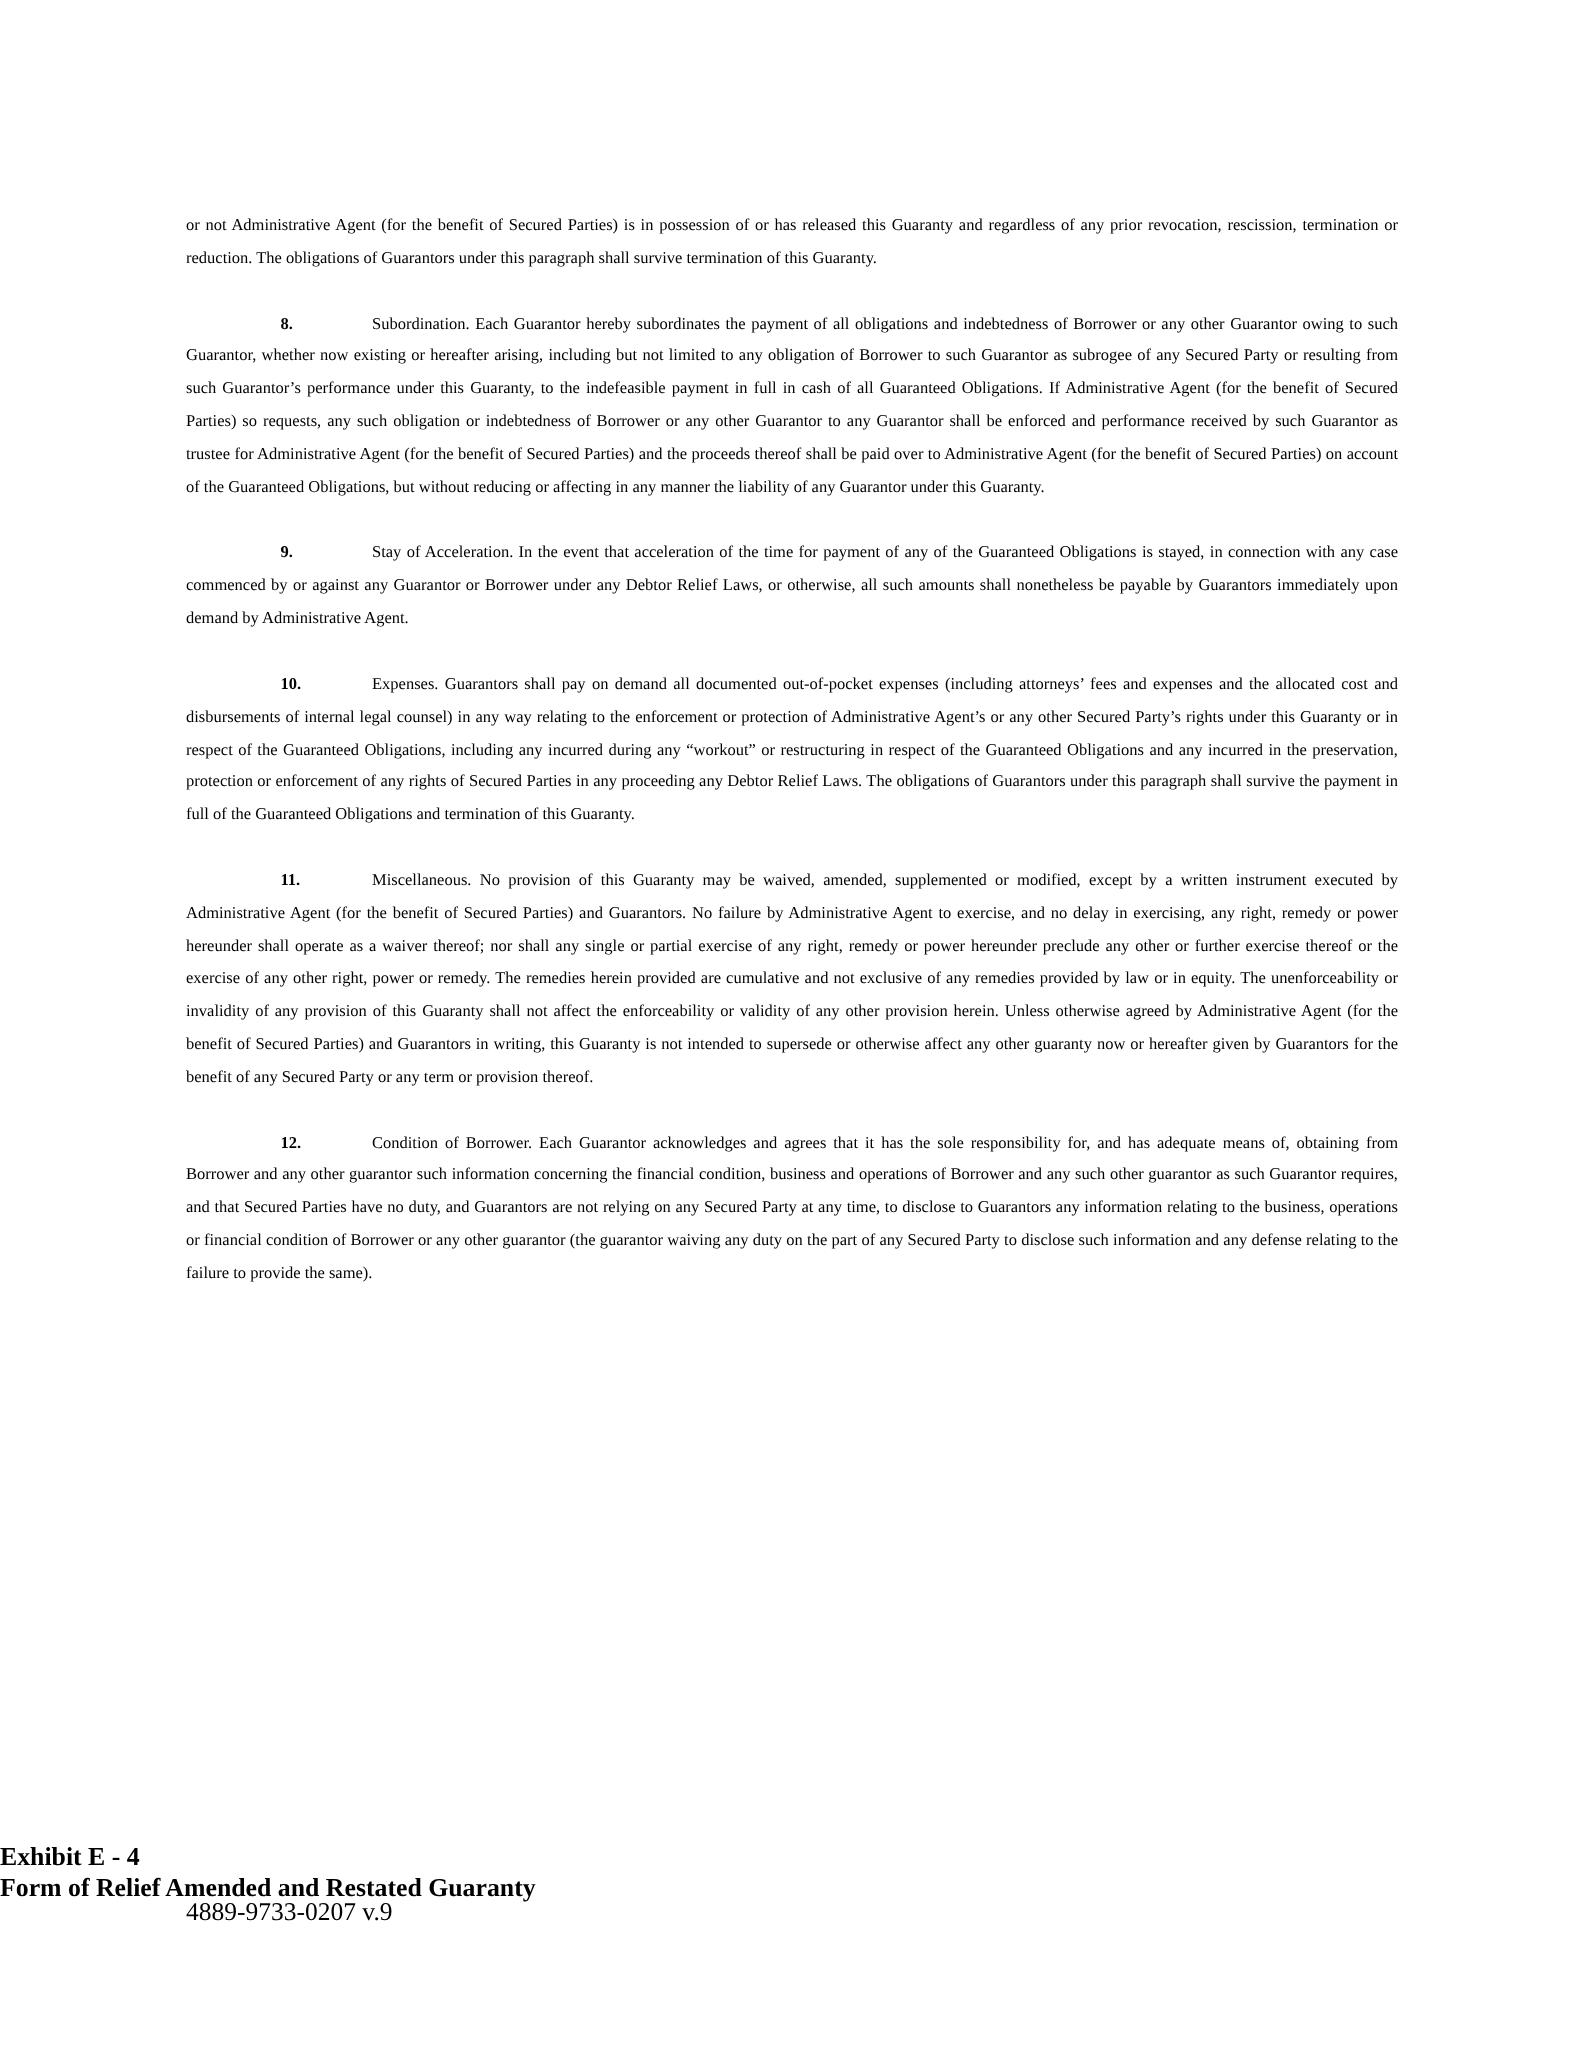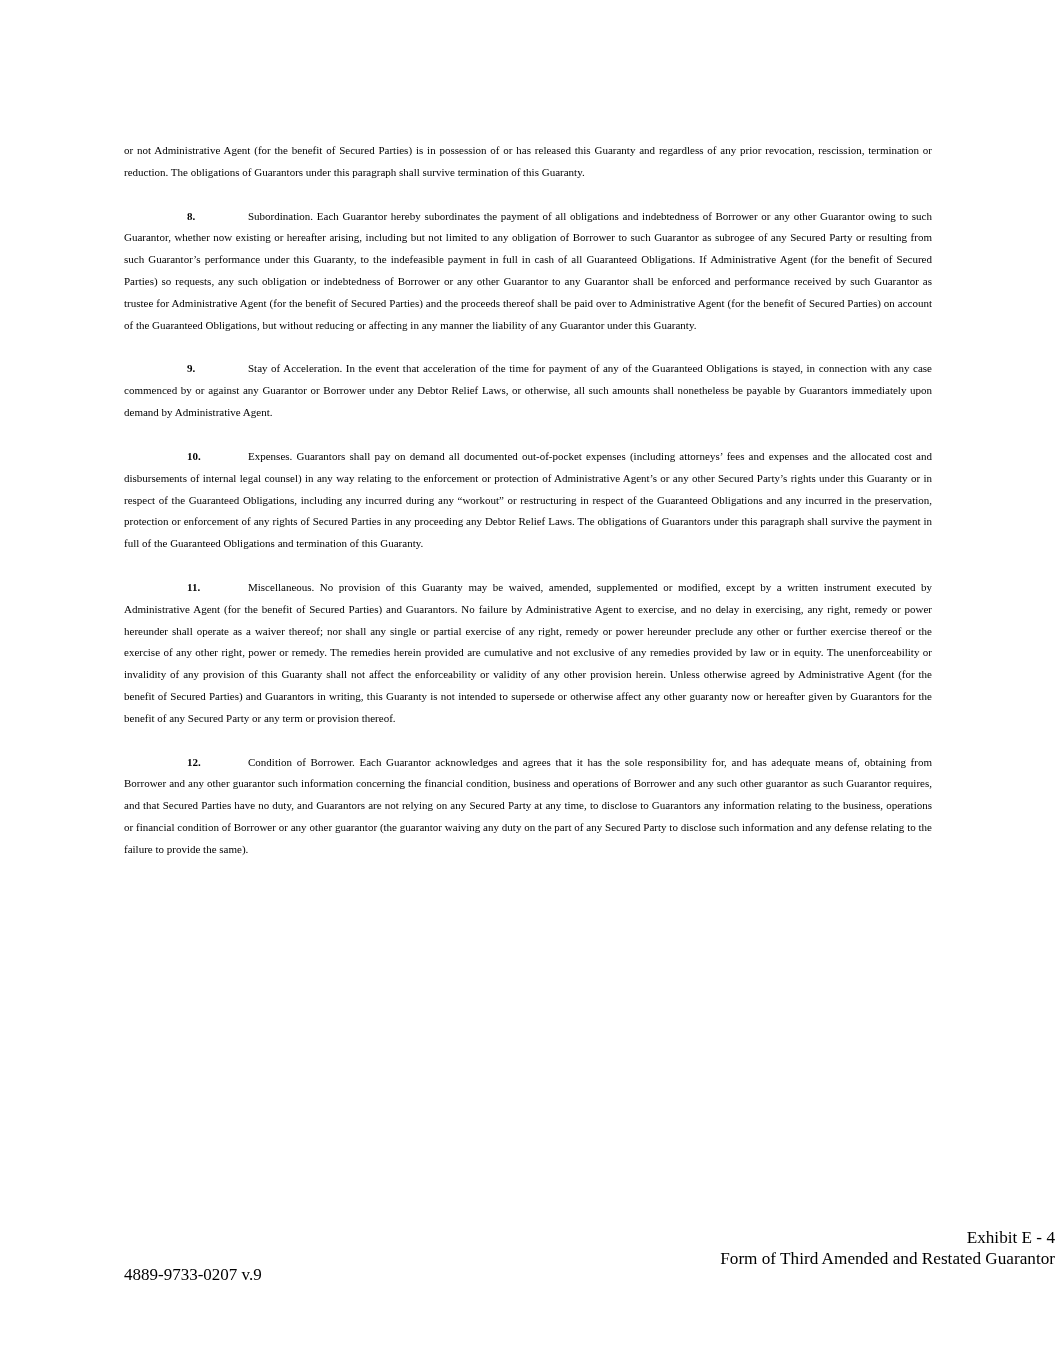--- a/index.html
+++ b/index.html
@@ -38,23 +38,24 @@
       width: 61px;
       text-indent: 0;
     }
     .heading {
       font-weight: normal;
     }
     .footer-center {
       position: absolute;
       left: 0;
       width: 1055px;
-      text-align: right;
+      text-align: left;
       font-size: 17.2px;
       line-height: 21.5px;
+      font-weight: bold;
     }
     .footer-exhibit { top: 1227px; }
     .footer-title { top: 1248px; }
     .doc-id {
       position: absolute;
       left: 124px;
       top: 1268px;
       font-size: 17px;
       line-height: 14px;
     }
@@ -70,14 +71,14 @@
   <p class="para numbered"><span class="num">9.</span><span class="heading">Stay of Acceleration.</span><span> In the event that acceleration of the time for payment of any of the Guaranteed Obligations is stayed, in connection with any case commenced by or against any Guarantor or Borrower under any Debtor Relief Laws, or otherwise, all such amounts shall nonetheless be payable by Guarantors immediately upon demand by Administrative Agent.</span></p>
 
   <p class="para numbered"><span class="num">10.</span><span class="heading">Expenses</span><span>. Guarantors shall pay on demand all documented out-of-pocket expenses (including attorneys’ fees and expenses and the allocated cost and disbursements of internal legal counsel) in any way relating to the enforcement or protection of Administrative Agent’s or any other Secured Party’s rights under this Guaranty or in respect of the Guaranteed Obligations, including any incurred during any “workout” or restructuring in respect of the Guaranteed Obligations and any incurred in the preservation, protection or enforcement of any rights of Secured Parties in any proceeding any Debtor Relief Laws. The obligations of Guarantors under this paragraph shall survive the payment in full of the Guaranteed Obligations and termination of this Guaranty.</span></p>
 
   <p class="para numbered"><span class="num">11.</span><span class="heading">Miscellaneous.</span><span> No provision of this Guaranty may be waived, amended, supplemented or modified, except by a written instrument executed by Administrative Agent (for the benefit of Secured Parties) and Guarantors. No failure by Administrative Agent to exercise, and no delay in exercising, any right, remedy or power hereunder shall operate as a waiver thereof; nor shall any single or partial exercise of any right, remedy or power hereunder preclude any other or further exercise thereof or the exercise of any other right, power or remedy. The remedies herein provided are cumulative and not exclusive of any remedies provided by law or in equity. The unenforceability or invalidity of any provision of this Guaranty shall not affect the enforceability or validity of any other provision herein. Unless otherwise agreed by Administrative Agent (for the benefit of Secured Parties) and Guarantors in writing, this Guaranty is not intended to supersede or otherwise affect any other guaranty now or hereafter given by Guarantors for the benefit of any Secured Party or any term or provision thereof.</span></p>
 
   <p class="para numbered"><span class="num">12.</span><span class="heading">Condition of Borrower.</span><span> Each Guarantor acknowledges and agrees that it has the sole responsibility for, and has adequate means of, obtaining from Borrower and any other guarantor such information concerning the financial condition, business and operations of Borrower and any such other guarantor as such Guarantor requires, and that Secured Parties have no duty, and Guarantors are not relying on any Secured Party at any time, to disclose to Guarantors any information relating to the business, operations or financial condition of Borrower or any other guarantor (the guarantor waiving any duty on the part of any Secured Party to disclose such information and any defense relating to the failure to provide the same).</span></p>
 </div>
 
 <div class="footer-center footer-exhibit">Exhibit E - 4</div>
-<div class="footer-center footer-title">Form of Third Amended and Restated Guarantor</div>
+<div class="footer-center footer-title">Form of Relief Amended and Restated Guaranty</div>
 <div class="doc-id">4889-9733-0207 v.9</div>
 
 </body></html>

